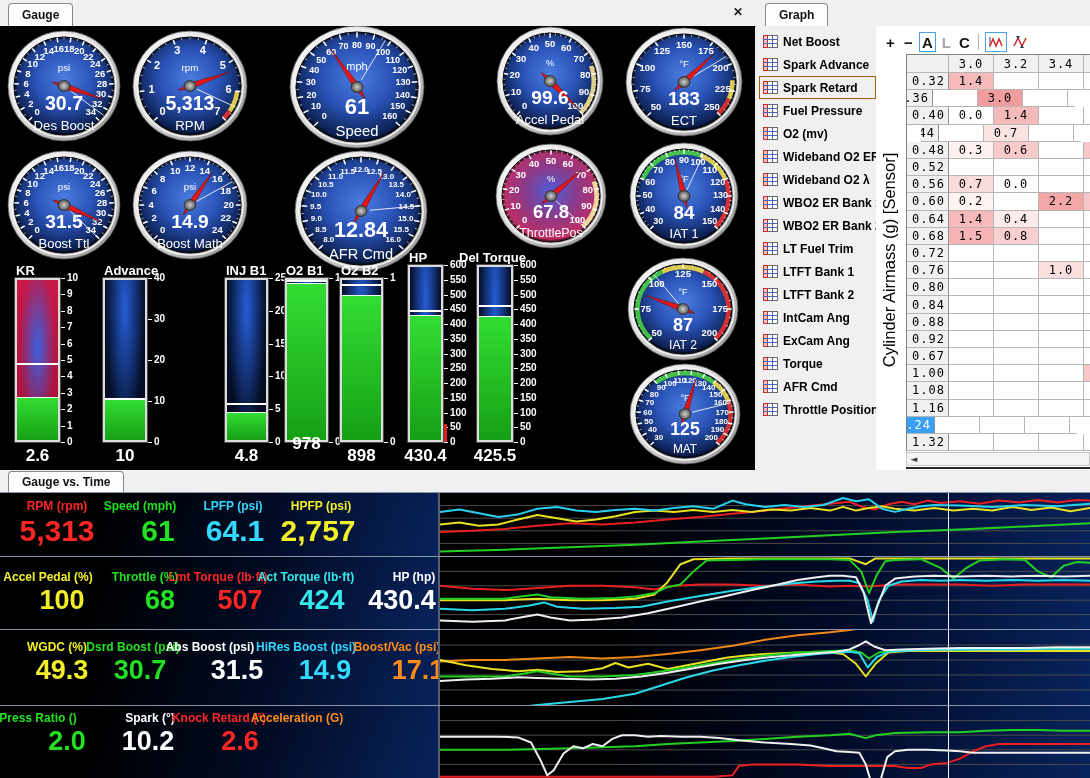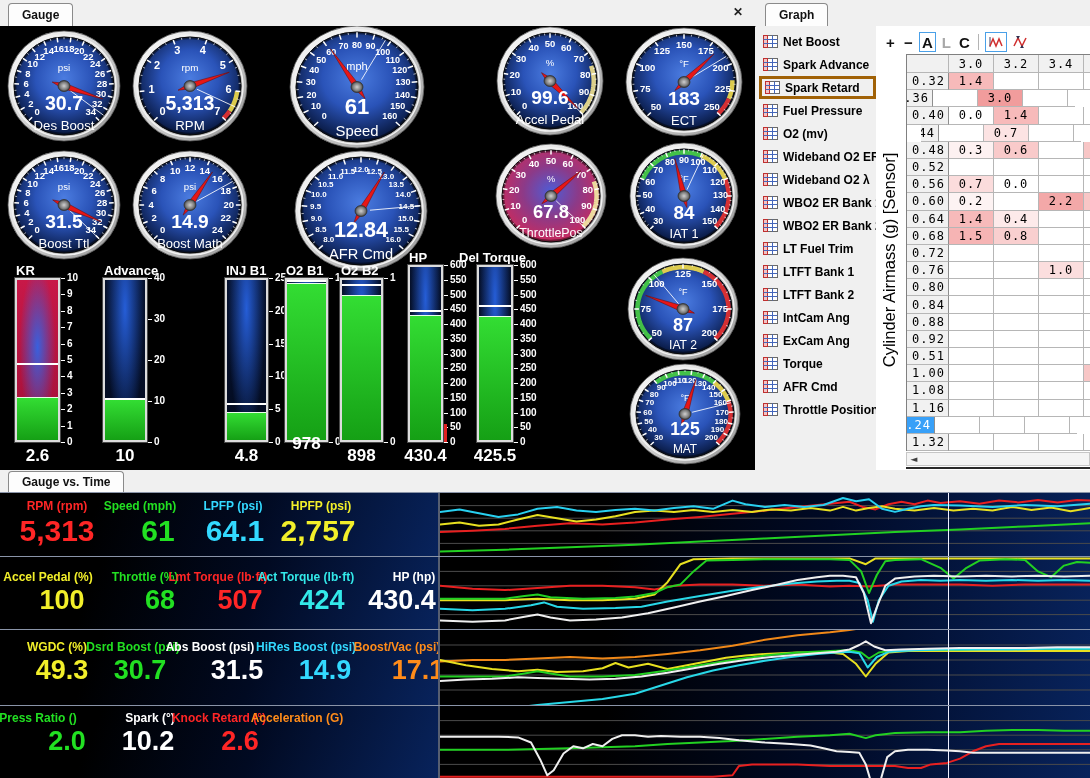--- a/index.html
+++ b/index.html
@@ -9,21 +9,21 @@
     border-bottom:1px solid #fdfdfd;border-radius:4px 4px 0 0;font:bold 12px "Liberation Sans",sans-serif;line-height:22px;color:#111;}
   .closex{position:absolute;right:10px;top:5px;width:16px;height:16px;text-align:center;line-height:16px;
     font:bold 12px "Liberation Sans",sans-serif;color:#222;cursor:default;}
   #left-panel{position:absolute;left:0;top:0;width:756px;height:470px;}
   #gauge-area{position:absolute;left:0;top:26px;width:755px;height:444px;background:#000;overflow:hidden;}
   #right-panel{position:absolute;left:757px;top:0;width:333px;height:470px;}
   #right-content{position:absolute;left:0;top:26px;width:333px;height:444px;background:#f0f0f0;overflow:hidden;}
   #signal-list{position:absolute;left:2px;top:4px;width:117px;}
   .sig{height:23px;display:flex;align-items:center;gap:5px;padding:0 3px;font:600 12px "Liberation Sans",sans-serif;
     color:#000;border:1px solid transparent;box-sizing:border-box;white-space:nowrap;}
-  .sig.sel{border:3px solid #a16207;}
+  .sig.sel{border:1px solid #a16207;}
   .sig svg{flex:0 0 auto;}
   #table-zone{position:absolute;left:119px;top:0;width:214px;height:444px;background:#fff;overflow:hidden;}
   #toolbar{position:absolute;left:7px;top:5px;height:22px;display:flex;align-items:center;gap:3px;
     font:bold 15px "Liberation Sans",sans-serif;color:#111;}
   .tbtn{min-width:15px;height:20px;display:flex;align-items:center;justify-content:center;padding:0 2px;box-sizing:border-box;}
   .tbtn.boxed{border:1px solid #4aa0e8;background:#fff;}
   .tbtn.dim{color:#a8a8a8;}
   .tsep{width:1px;height:16px;background:#b4b4b4;margin:0 3px;}
   #axis-wrap{position:absolute;left:2px;top:24px;width:22px;height:420px;}
   #axis-label{position:absolute;left:50%;top:50%;transform:translate(-50%,-50%) rotate(-90deg);
@@ -1326,21 +1326,21 @@
               <div class="tc" style="width: 7px; border-right: none;"></div>
             </div>
             <div class="trow">
               <div class="tc rowhdr" style="width: 42px;">0.92</div>
               <div class="tc" style="width: 45px;"></div>
               <div class="tc" style="width: 45px;"></div>
               <div class="tc" style="width: 45px;"></div>
               <div class="tc" style="width: 7px; border-right: none;"></div>
             </div>
             <div class="trow">
-              <div class="tc rowhdr" style="width: 42px;">0.51</div>
+              <div class="tc rowhdr" style="width: 42px;">0.67</div>
               <div class="tc" style="width: 45px;"></div>
               <div class="tc" style="width: 45px;"></div>
               <div class="tc" style="width: 45px;"></div>
               <div class="tc" style="width: 7px; border-right: none;"></div>
             </div>
             <div class="trow">
               <div class="tc rowhdr" style="width: 42px;">1.00</div>
               <div class="tc" style="width: 45px;"></div>
               <div class="tc" style="width: 45px;"></div>
               <div class="tc" style="width: 45px;"></div>

